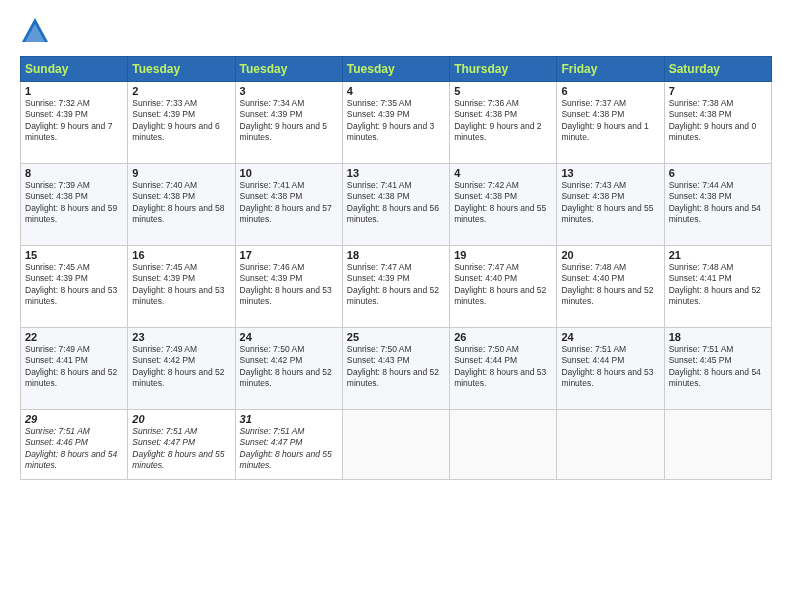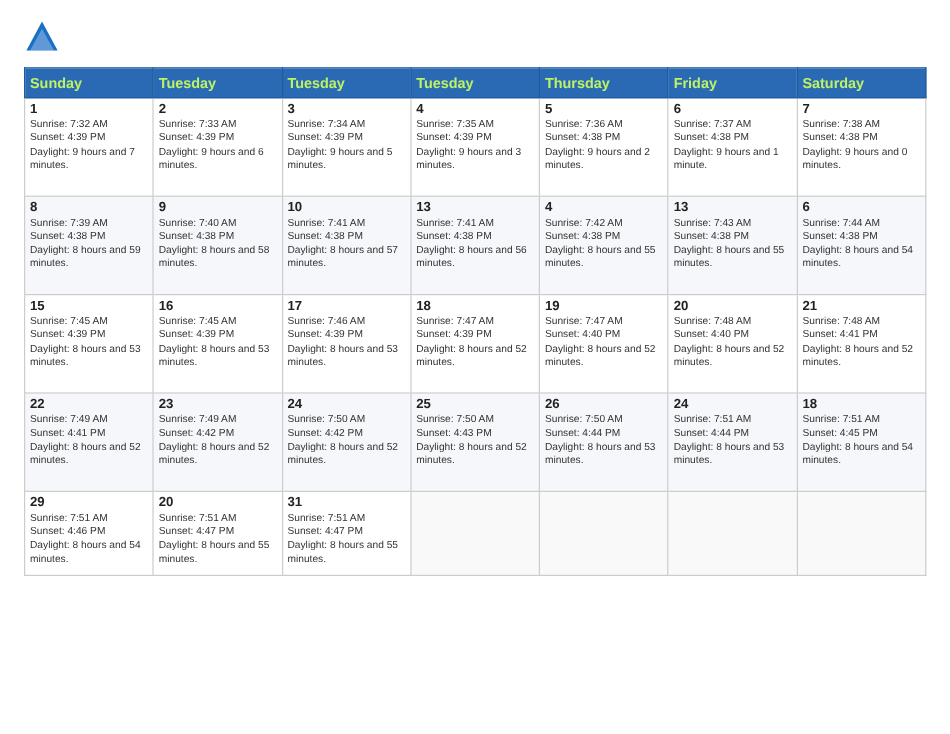--- a/index.html
+++ b/index.html
@@ -93,20 +93,21 @@
     .day-info {
       font-size: 8.5px;
       line-height: 1.35;
       color: #333;
     }
     .empty-cell {
       background: #f9f9f9 !important;
     }
     .last-row td {
       height: 70px;
+      font-style: italic;
     }
   </style>
 </head>
 <body>
 
 <div class="page">
   <div class="header">
     <div class="logo">
       <svg class="logo-icon" viewBox="0 0 30 30">
         <polygon points="15,2 28,26 2,26" fill="#1a6fc4"></polygon>

